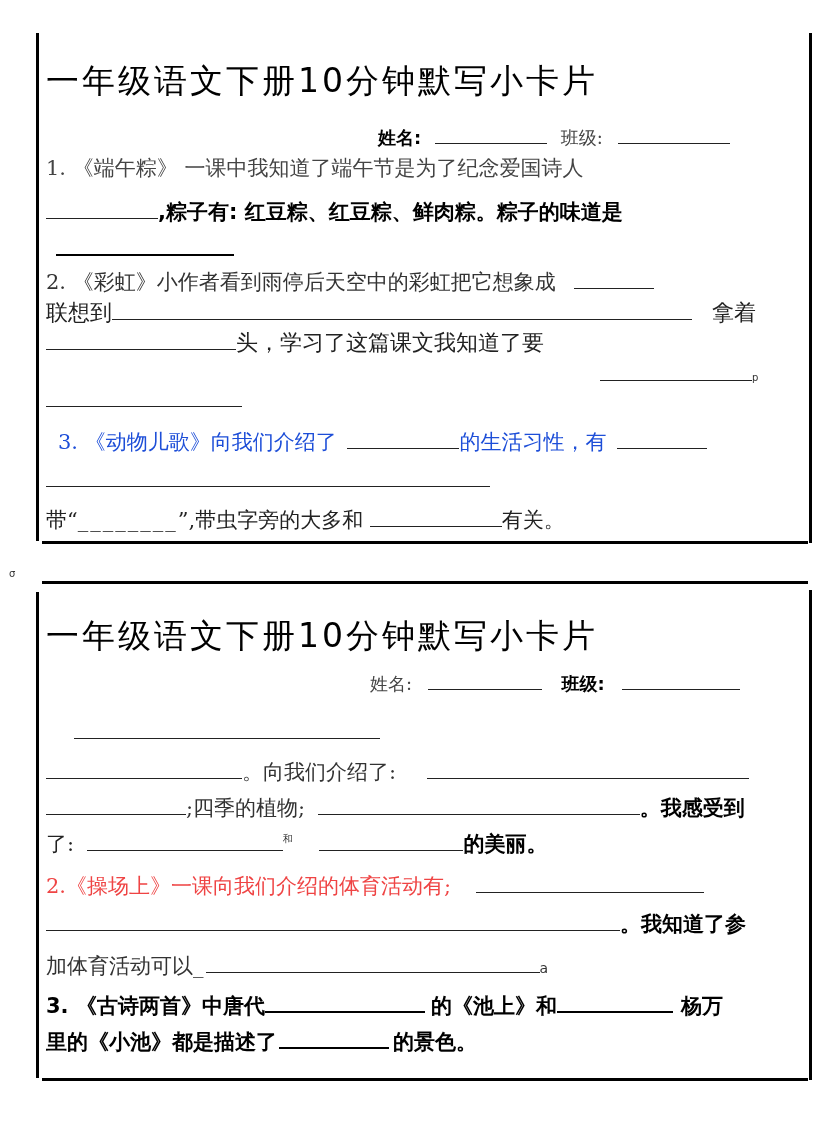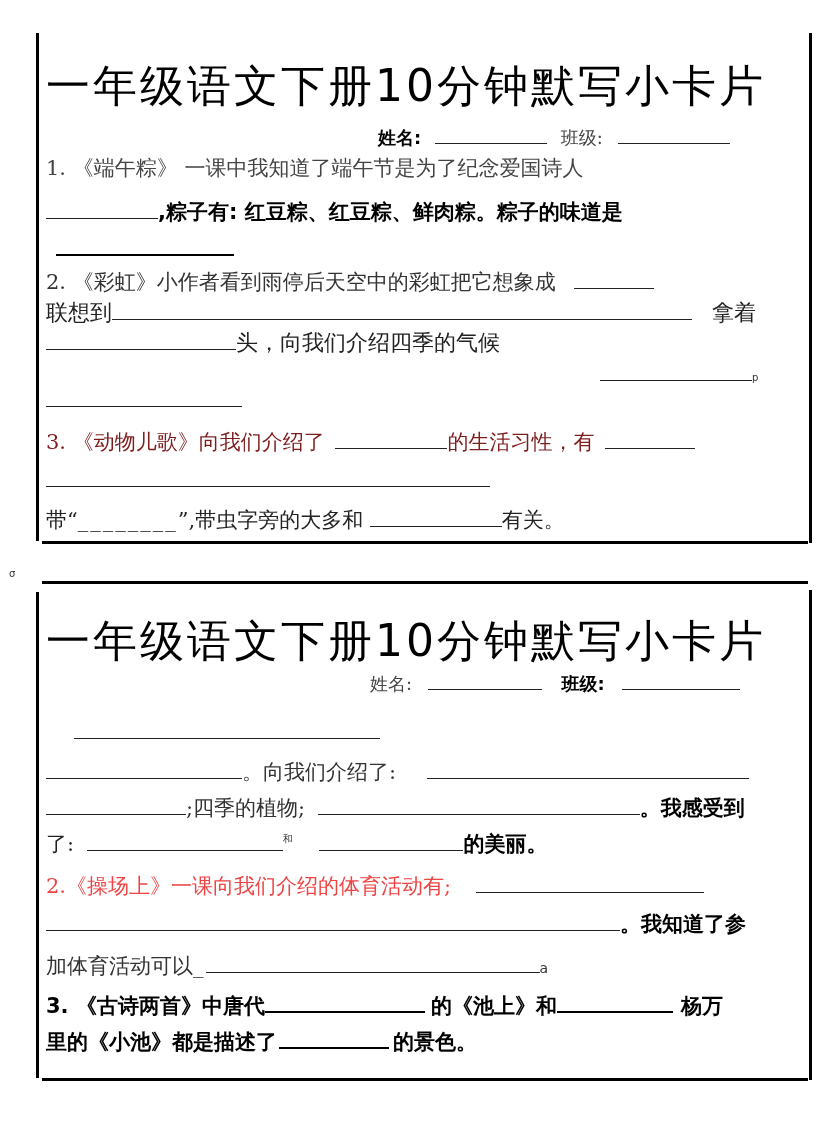--- a/index.html
+++ b/index.html
@@ -4,21 +4,21 @@
   <style>
     html, body { margin: 0; padding: 0; background: #ffffff; }
     body {
       width: 840px; height: 1122px; position: relative; overflow: hidden;
       font-family: "DejaVu Serif", "Liberation Serif", serif; color: #111;
     }
     .abs { position: absolute; white-space: nowrap; }
     .vline { position: absolute; width: 3px; background: #000; }
     .hline { position: absolute; height: 3px; background: #000; }
     .title {
-      font-family: "DejaVu Sans", sans-serif; font-size: 44px; letter-spacing: 3px;
+      font-family: "DejaVu Sans", sans-serif; font-size: 33px; letter-spacing: 3px;
       color: #000; line-height: 1;
     }
     .txt { font-size: 21px; line-height: 1; color: #222; }
     .bold { font-weight: bold; color: #000; font-family: "DejaVu Sans", sans-serif; }
     .blank { display: inline-block; border-bottom: 1.5px solid #222; vertical-align: baseline; height: 1px; }
     .blank.thick { border-bottom: 2px solid #000; }
     .dashed { letter-spacing: 2px; }
     .tiny { font-size: 10px; color: #333; font-family: "DejaVu Sans", sans-serif; }
     .nameline { font-size: 18px; }
   </style>
@@ -46,29 +46,29 @@
   <div class="abs" style="left:56px; top:254px; width:178px; border-bottom:2px solid #000;"></div>
 
   <div class="abs txt" style="left:46px; top:272px; color:#333;">
     <span>2. 《彩虹》小作者看到雨停后天空中的彩虹把它想象成</span>
     <span class="blank" style="width:80px; margin-left:12px;"></span>
   </div>
   <div class="abs txt" style="left:46px; top:302px; font-size:22px;">
     <span>联想到</span><span class="blank" style="width:580px;"></span><span style="margin-left:20px;">拿着</span>
   </div>
   <div class="abs txt" style="left:46px; top:332px; font-size:22px;">
-    <span class="blank" style="width:190px;"></span><span>头，向我们介绍四季的气候</span>
+    <span class="blank" style="width:190px;"></span><span>头，学习了这篇课文我知道了要</span>
   </div>
   <div class="abs" style="left:600px; top:380px; width:152px; border-bottom:1.5px solid #222;"></div>
   <div class="abs tiny" style="left:752px; top:372px;">p</div>
   <div class="abs txt" style="left:46px; top:390px; color:#333;">
     <span class="blank" style="width:196px;"></span>
   </div>
 
-  <div class="abs txt" style="left:46px; top:432px; color:#7f1d1d;">
+  <div class="abs txt" style="left:58px; top:432px; color:#1d4ed8;">
     <span>3. 《动物儿歌》向我们介绍了</span>
     <span class="blank" style="width:112px; margin-left:4px;"></span><span>的生活习性，有</span>
     <span class="blank" style="width:90px; margin-left:4px;"></span>
   </div>
   <div class="abs txt" style="left:46px; top:470px; color:#222;">
     <span class="blank" style="width:444px;"></span>
   </div>
   <div class="abs txt" style="left:46px; top:510px; color:#222;">
     <span>带“</span><span class="dashed">________</span><span>”,带虫字旁的大多和</span>
     <span class="blank" style="width:132px;"></span><span>有关。</span>

